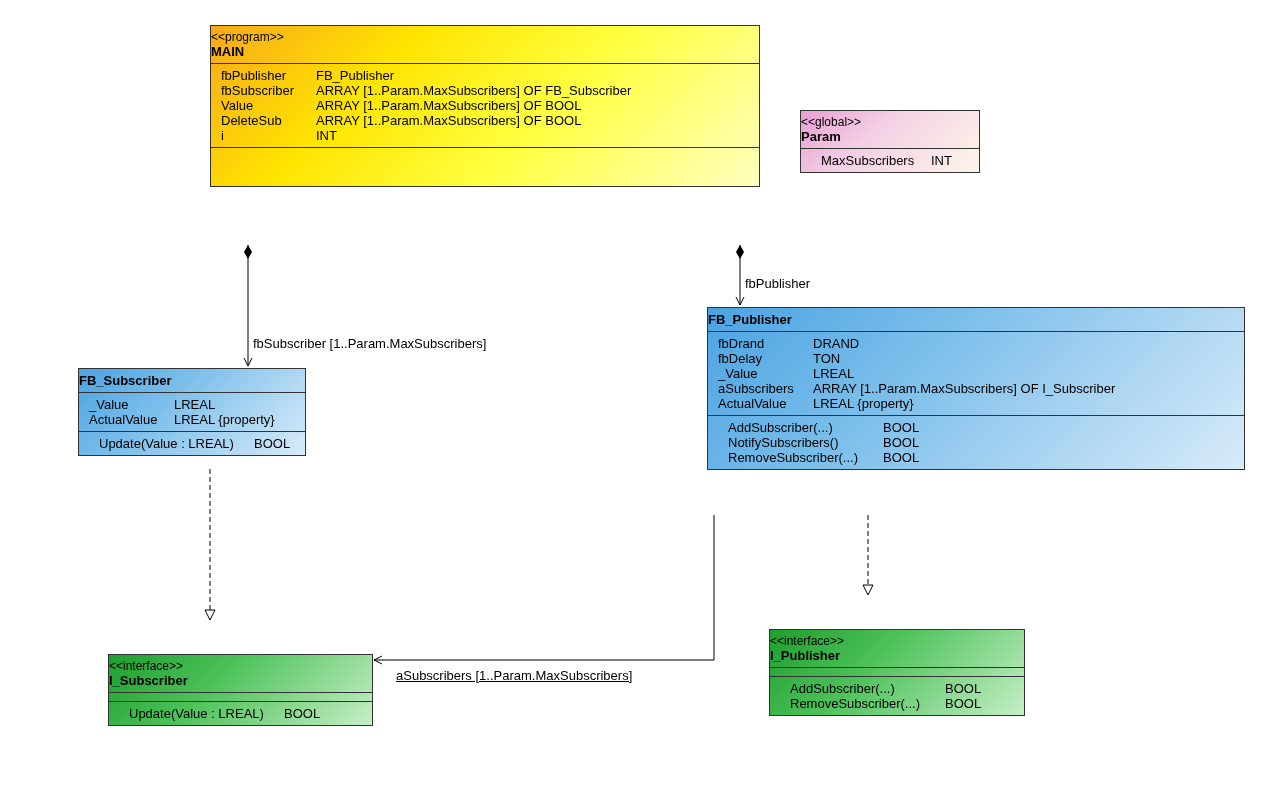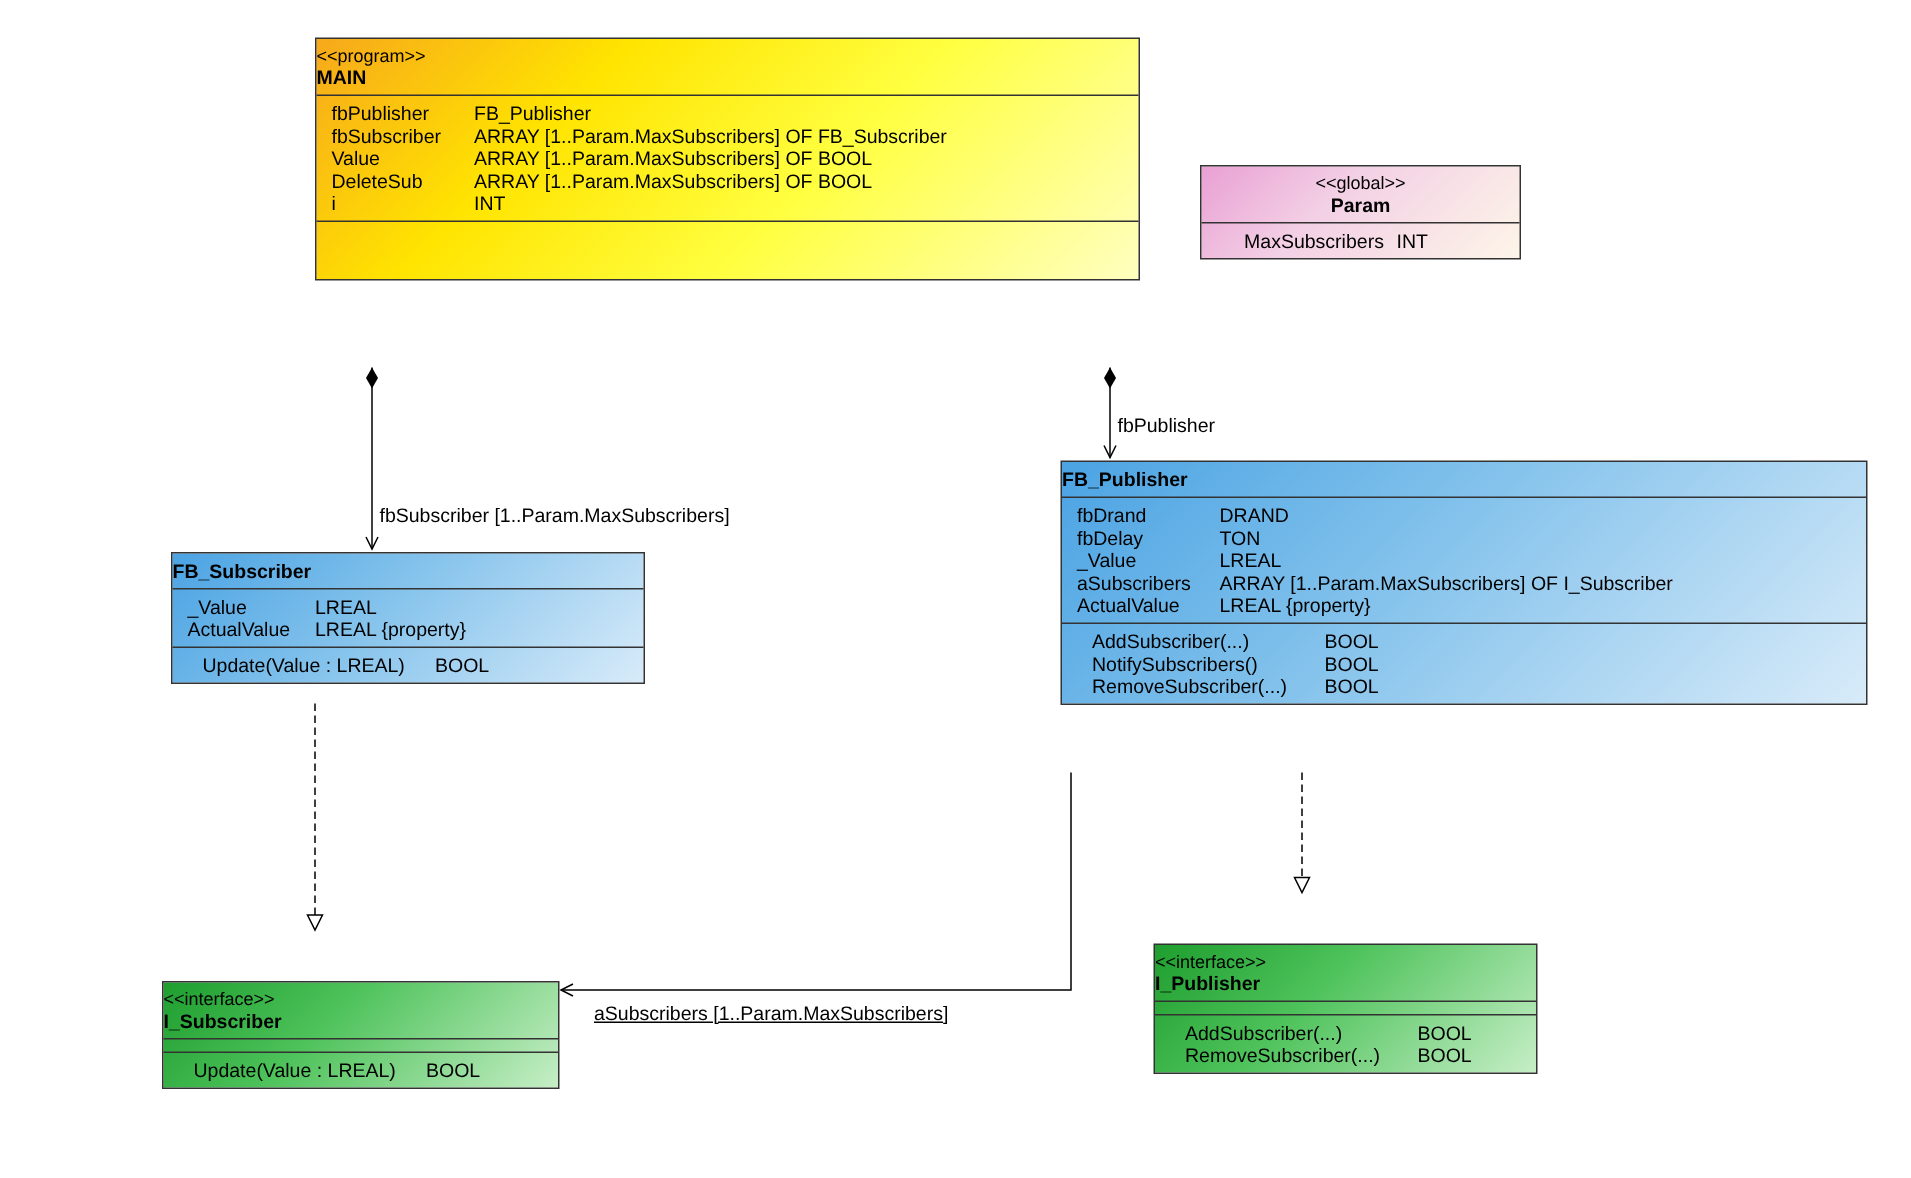--- a/index.html
+++ b/index.html
@@ -75,34 +75,34 @@
           <span>ARRAY [1..Param.MaxSubscribers] OF BOOL</span>
         </div>
     <div class="attr-row">
           <span class="attr-name">i</span>
           <span>INT</span>
         </div>
   </div>
   <div class="class-section" style="height:38px;"></div>
 </div>
 
-<div class="class-box grad-pink" style="left:800px; top:110px; width:214px;text-align:center;">
+<div class="class-box grad-pink" style="left:800px; top:110px; width:180px;">
   <div class="class-header">
     <div class="stereo">&lt;&lt;global&gt;&gt;</div>
     <div>Param</div>
   </div>
   <div class="class-section">
     <div class="attr-row">
           <span class="attr-name" style="min-width:110px;">MaxSubscribers</span>
           <span>INT</span>
         </div>
   </div>
 </div>
 
-<div class="class-box grad-blue" style="left:78px; top:368px; width:316px;margin-left:36px;">
+<div class="class-box grad-blue" style="left:78px; top:368px; width:228px;">
   <div class="class-header">
     <div>FB_Subscriber</div>
   </div>
   <div class="class-section">
     <div class="attr-row">
           <span class="attr-name" style="min-width:85px;">_Value</span>
           <span>LREAL</span>
         </div>
     <div class="attr-row">
           <span class="attr-name" style="min-width:85px;">ActualValue</span>

